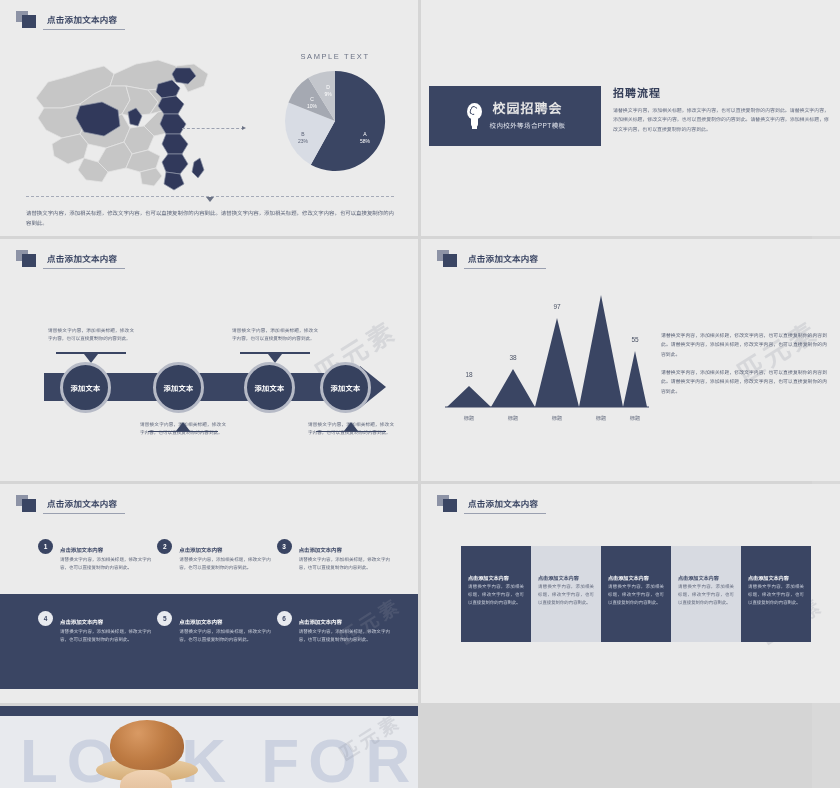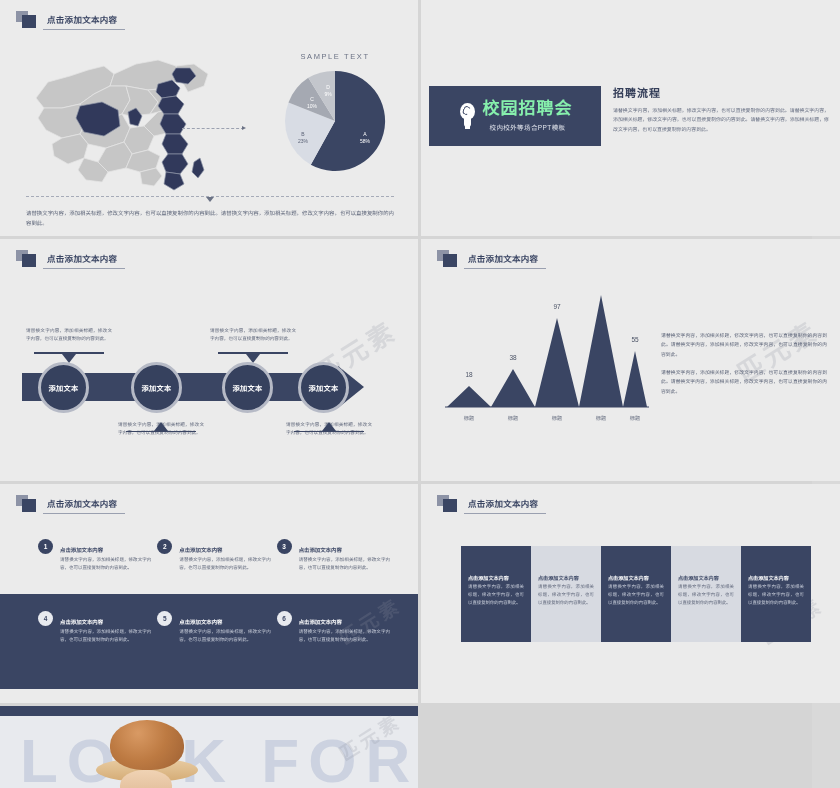--- a/index.html
+++ b/index.html
@@ -122,37 +122,37 @@
   .bulb .neck {
     position: absolute; left: 6px; top: 15px;
     width: 7px; height: 9px; background: #fff; border-radius: 0 0 3px 3px;
   }
   .bulb .base {
     position: absolute; left: 7px; top: 23px;
     width: 5px; height: 3px; background: #fff;
   }
   .cover-titles { display: flex; flex-direction: column; align-items: center; }
   .cover-main {
-    color: #86efac; font-size: 17px; font-weight: bold; letter-spacing: 1px;
+    color: #e5e5e5; font-size: 13px; font-weight: bold; letter-spacing: 1px;
     line-height: 1.1;
   }
   .cover-sub {
     color: #e3e6ee; font-size: 6.5px; letter-spacing: .4px; margin-top: 3px;
   }
   .cover-right { position: absolute; left: 192px; top: 84px; width: 216px; }
   .cover-heading {
     font-size: 11px; font-weight: bold; color: #343e59;
     letter-spacing: 1px; margin-bottom: 6px;
   }
   .cover-body {
     font-size: 4.9px; line-height: 1.9; color: #666e82; text-align: justify;
   }
 
   
-  .proc { position: absolute; left: 8px; top: 88px; width: 378px; height: 130px; }
+  .proc { position: absolute; left: 30px; top: 88px; width: 378px; height: 130px; }
   .arrow-bar {
     position: absolute; left: 14px; top: 46px;
     width: 320px; height: 28px; background: #3a4563;
   }
   .arrow-head {
     position: absolute; left: 330px; top: 39px;
     width: 0; height: 0;
     border-left: 26px solid #3a4563;
     border-top: 21px solid transparent;
     border-bottom: 21px solid transparent;

